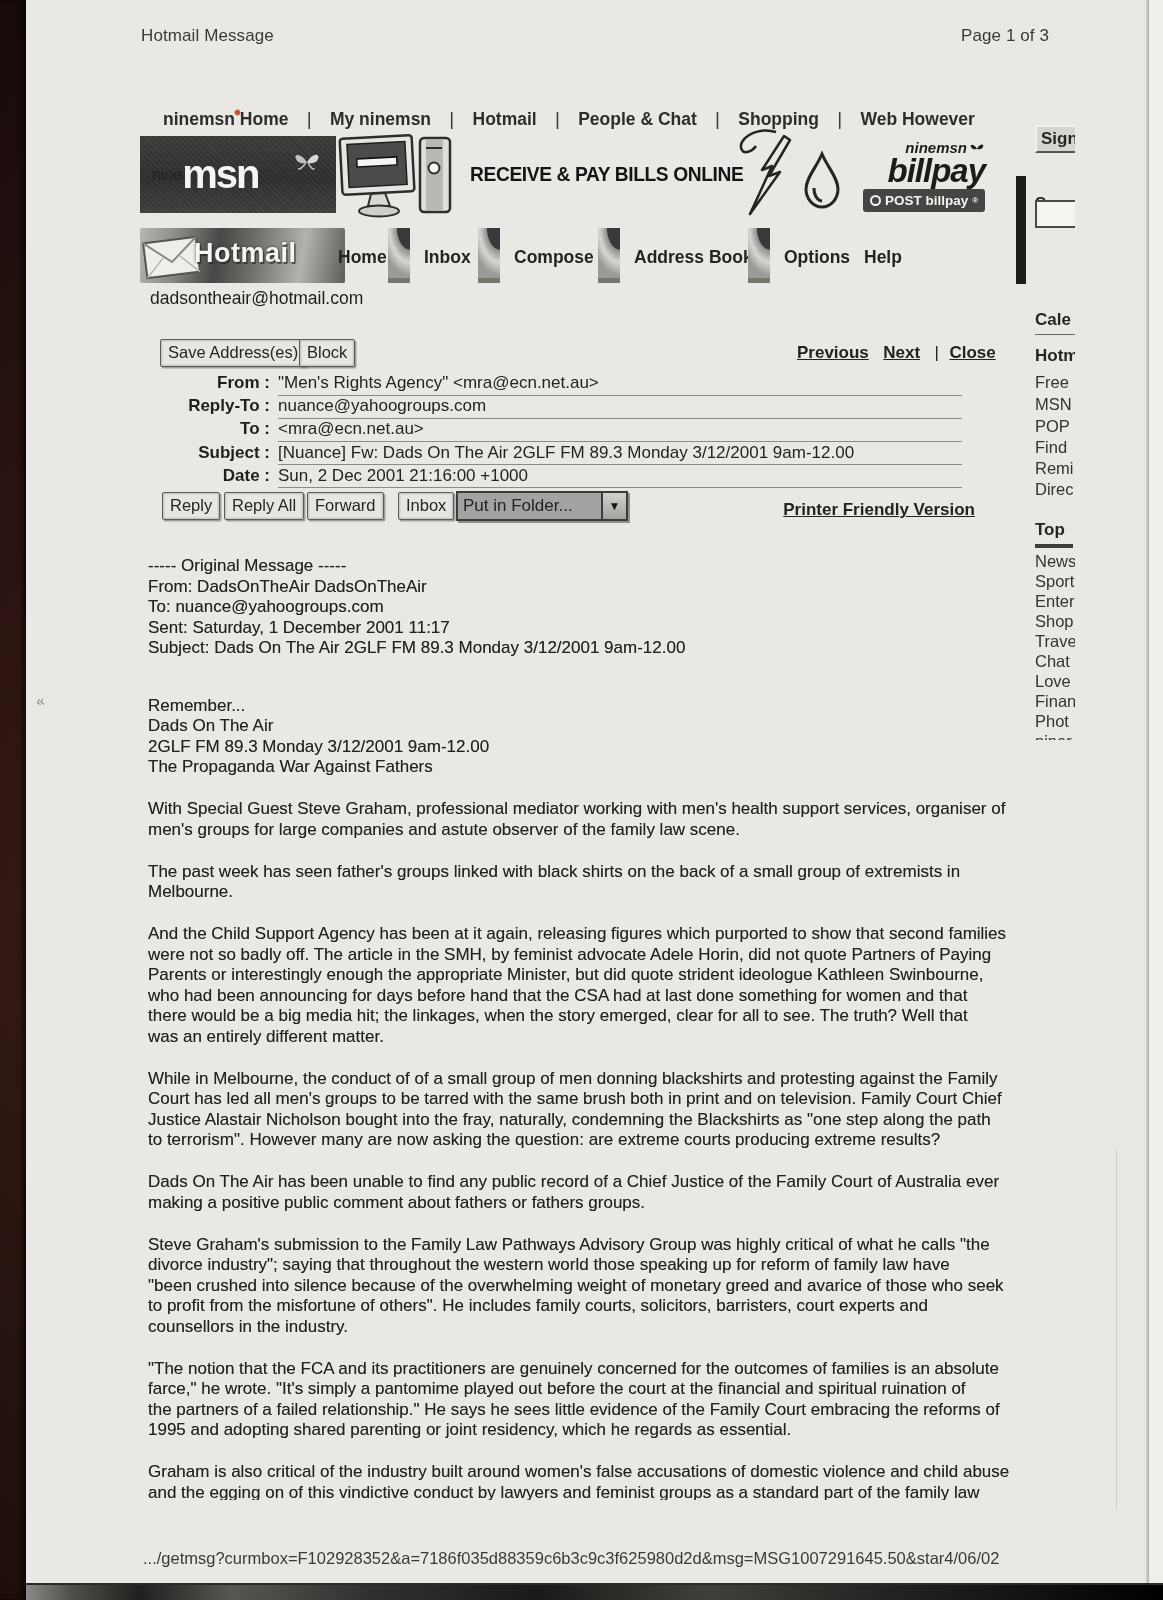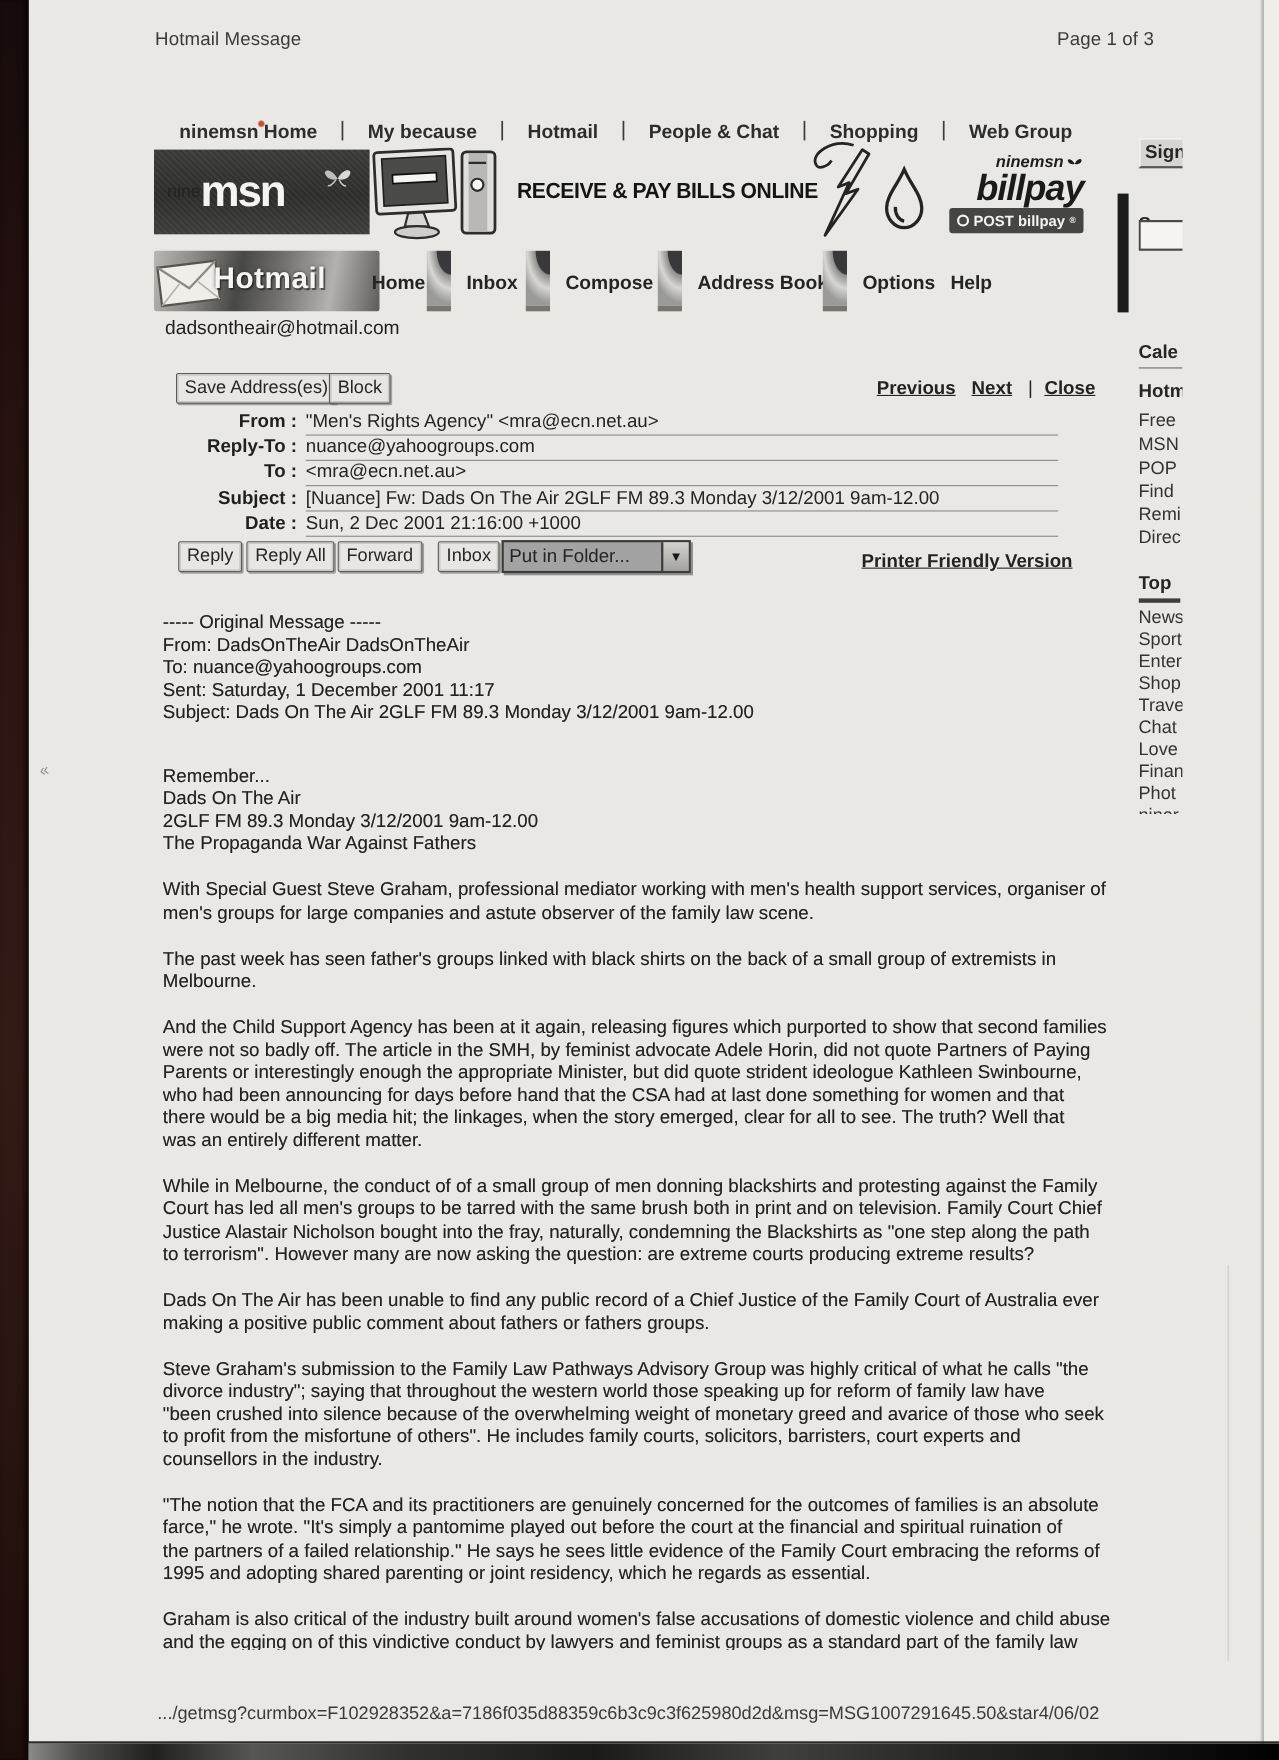--- a/index.html
+++ b/index.html
@@ -127,29 +127,29 @@
 <body>
 
 <div class="page">
 
   <div class="abs print-hd l">Hotmail Message</div>
   <div class="abs print-hd r">Page 1 of 3</div>
 
   <div class="abs topnav">
     <span class="nav-item">ninemsn Home</span>
     <span class="pipe">|</span>
-    <span class="nav-item">My because</span>
+    <span class="nav-item">My ninemsn</span>
     <span class="pipe">|</span>
     <span class="nav-item">Hotmail</span>
     <span class="pipe">|</span>
     <span class="nav-item">People &amp; Chat</span>
     <span class="pipe">|</span>
     <span class="nav-item">Shopping</span>
     <span class="pipe">|</span>
-    <span class="nav-item">Web Group</span>
+    <span class="nav-item">Web However</span>
   </div>
   <div class="abs red-dot"></div>
 
   <div class="abs ninemsn-logo">
     <span>nine</span>
       <span class="msn">msn</span>
     <svg class="logo-butterfly" viewBox="0 0 20 16">
       <path d="M10,9 C6,2 0,2.5 2,6.5 C3,9.5 8,10.5 10,9 Z" fill="#d8d7d3" opacity=".85"></path>
       <path d="M10,9 C14,1.5 20,2.5 18,6.5 C17,9.5 12,10.5 10,9 Z" fill="#eceae6" opacity=".9"></path>
       <path d="M9,9.5 C7,12.5 4.5,14.5 3.5,13.5 M11,9.5 c1,3 3.5,5 4.5,4" stroke="#c9c8c4" fill="none" stroke-width="1"></path>

